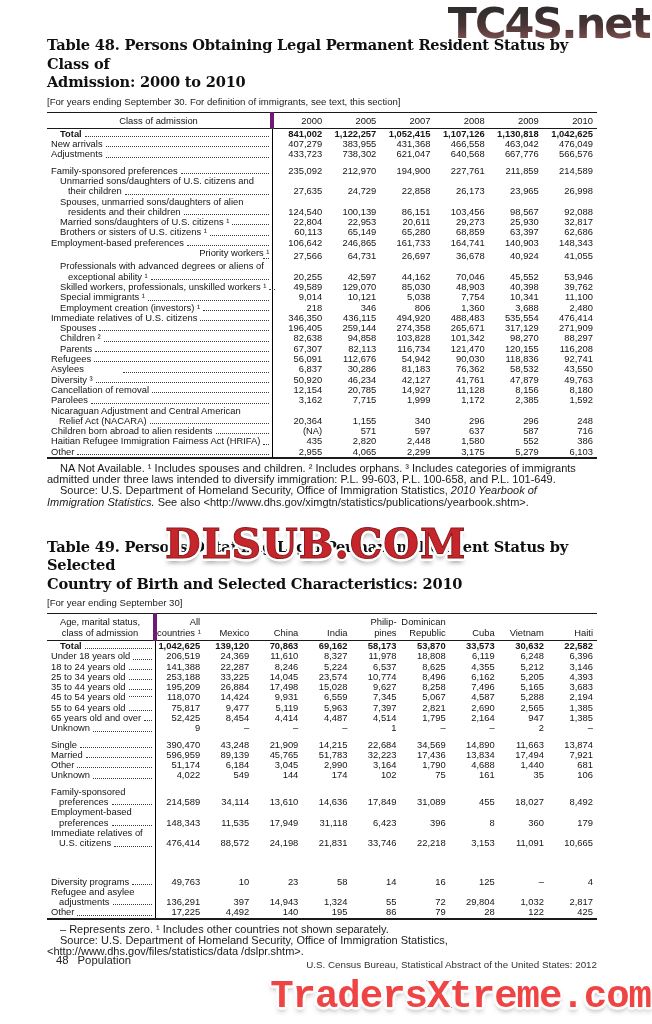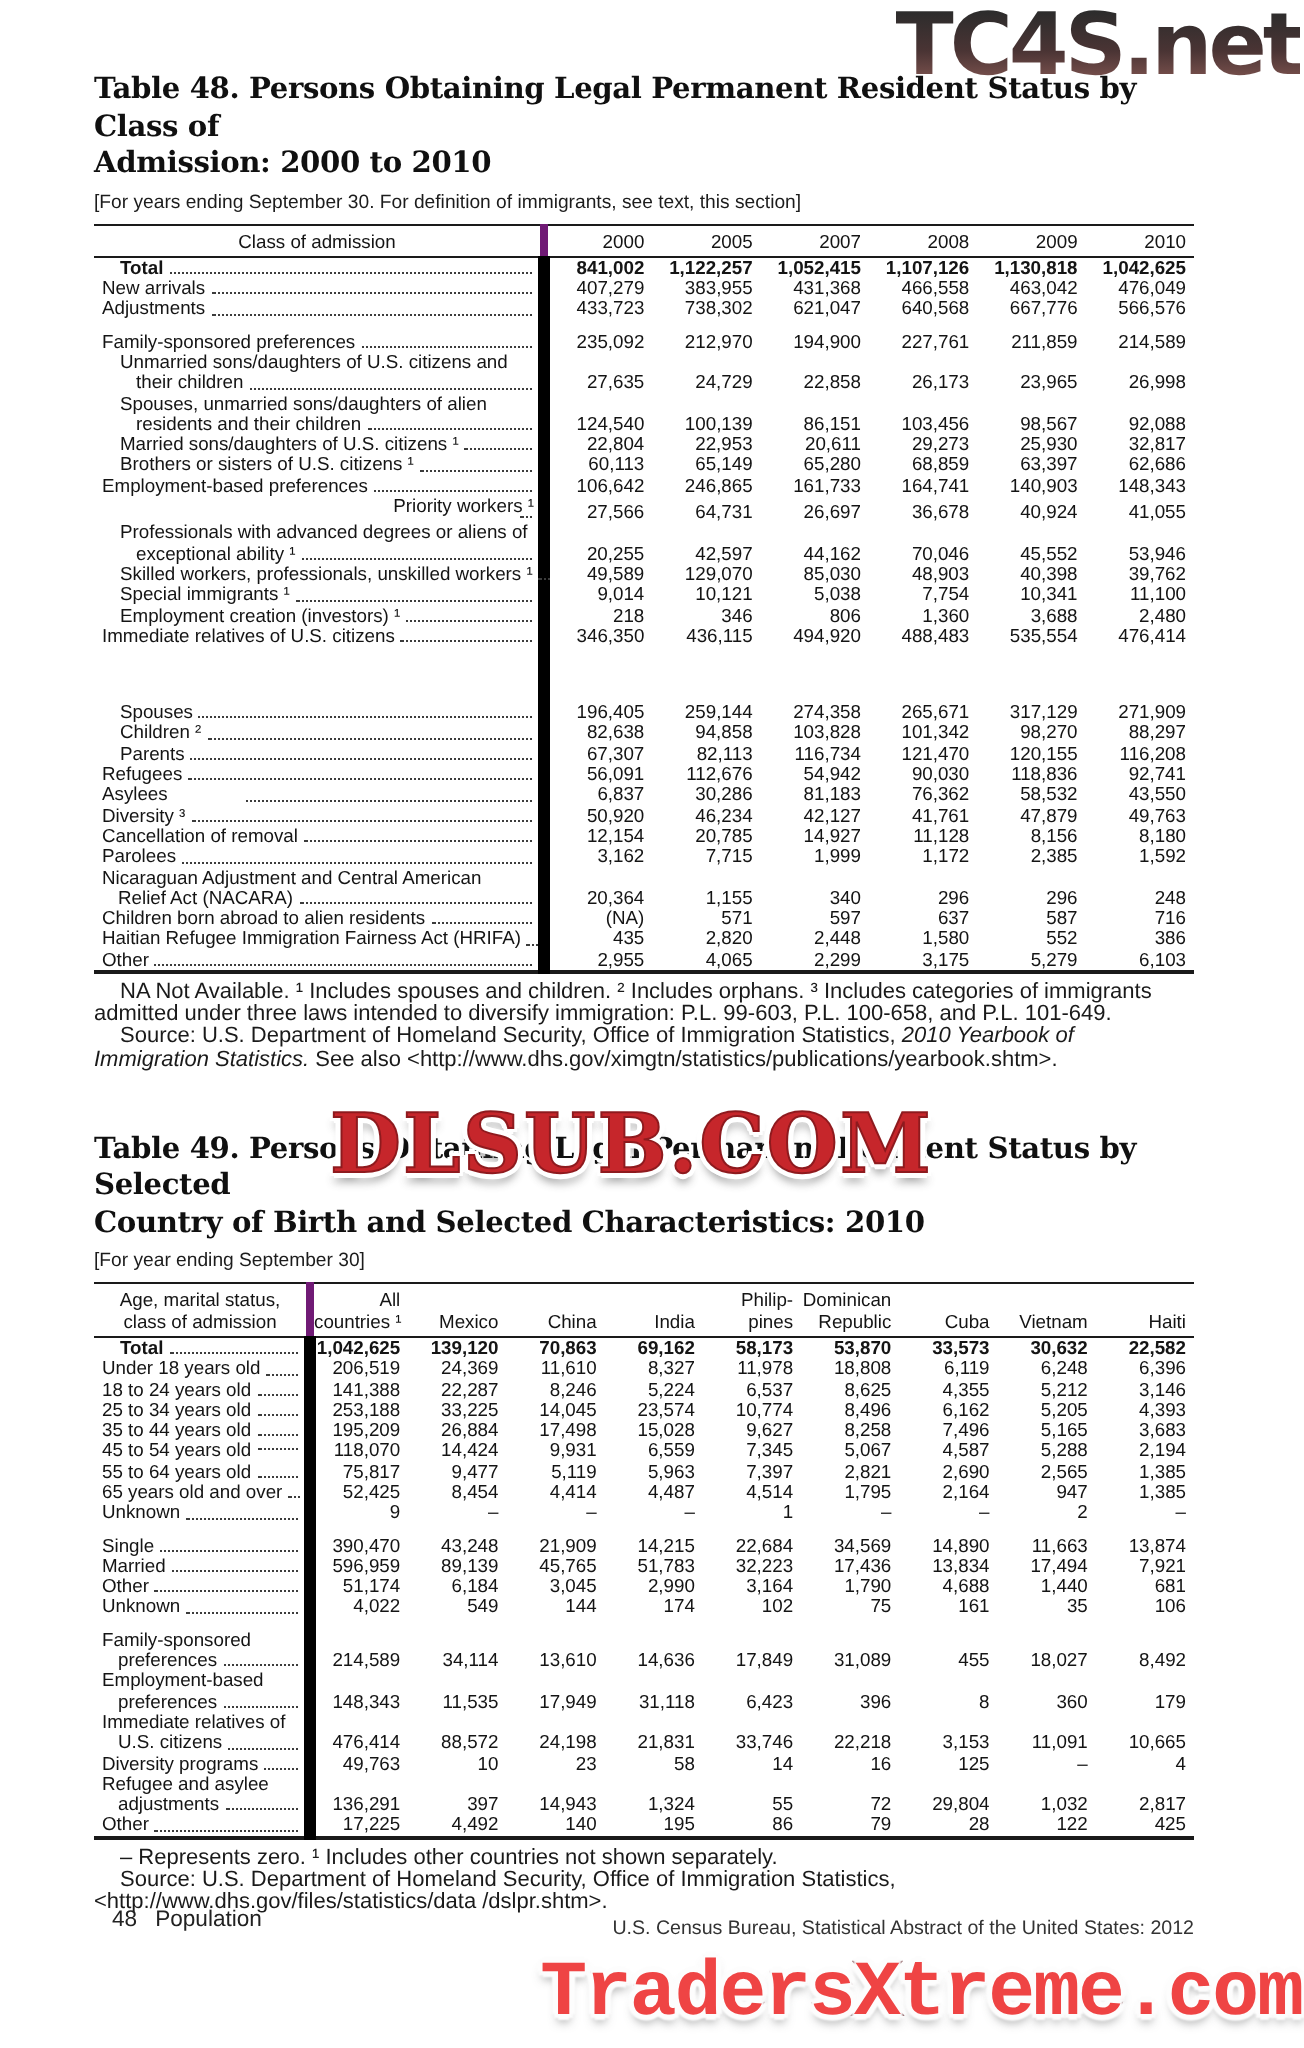--- a/index.html
+++ b/index.html
@@ -20,21 +20,21 @@
 
   
   .stat-table {
     width:100%; border-collapse:collapse; table-layout:fixed;
     margin-top:5px; font-size:9.4px; color:#141414;
     border-top:1.5px solid #1a1a1a; border-bottom:2px solid #1a1a1a;
   }
   .stat-table th { font-weight:normal; border-bottom:1.6px solid #1a1a1a; padding:3px 0 2px; line-height:10.6px; }
   .stat-table th.lbl { text-align:center; border-right:4px solid #701a75; }
   .stat-table th.num { text-align:right; padding-right:4px; white-space:nowrap; }
-  .stat-table td.lbl { border-right:6px solid #000000; padding:0 2px 0 4px; }
+  .stat-table td.lbl { border-right:1px solid #000000; padding:0 2px 0 4px; }
   .stat-table td.num { text-align:right; vertical-align:bottom; padding:0 4px 0 0; white-space:nowrap; line-height:10.3px; }
   .stat-table tr.bold { font-weight:bold; }
   .stat-table tr.gap td { padding-top:6px; }
   .t48 col.c-label { width:225px; }
   .t49 col.c-label { width:108px; }
   .line { line-height:10.3px; white-space:nowrap; }
   .flexline { display:flex; align-items:flex-end; }
   .txt { white-space:nowrap; }
   .dots { flex:1 1 auto; min-width:6px; border-bottom:1.3px dotted #3c3c3c; margin:0 1px 2px 3px; }
 
@@ -338,21 +338,21 @@
                 </td>
                 <td class="num">346,350</td>
                 <td class="num">436,115</td>
                 <td class="num">494,920</td>
                 <td class="num">488,483</td>
                 <td class="num">535,554</td>
                 <td class="num">476,414</td>
               </tr>
               <tr>
                 <td class="lbl">
-                  <div class="line flexline" style="padding-left: 9px; margin-top: 28px;">
+                  <div class="line flexline" style="padding-left: 9px;">
                     <span class="txt">Spouses</span>
                     <span class="dots"></span>
                   </div>
                 </td>
                 <td class="num">196,405</td>
                 <td class="num">259,144</td>
                 <td class="num">274,358</td>
                 <td class="num">265,671</td>
                 <td class="num">317,129</td>
                 <td class="num">271,909</td>
@@ -857,21 +857,21 @@
                 <td class="num">24,198</td>
                 <td class="num">21,831</td>
                 <td class="num">33,746</td>
                 <td class="num">22,218</td>
                 <td class="num">3,153</td>
                 <td class="num">11,091</td>
                 <td class="num">10,665</td>
               </tr>
               <tr>
                 <td class="lbl">
-                  <div class="line flexline" style="padding-left: 0px;">
+                  <div class="line flexline" style="padding-left: 0px; margin-top: 28px;">
                     <span class="txt">Diversity programs</span>
                     <span class="dots"></span>
                   </div>
                 </td>
                 <td class="num">49,763</td>
                 <td class="num">10</td>
                 <td class="num">23</td>
                 <td class="num">58</td>
                 <td class="num">14</td>
                 <td class="num">16</td>

